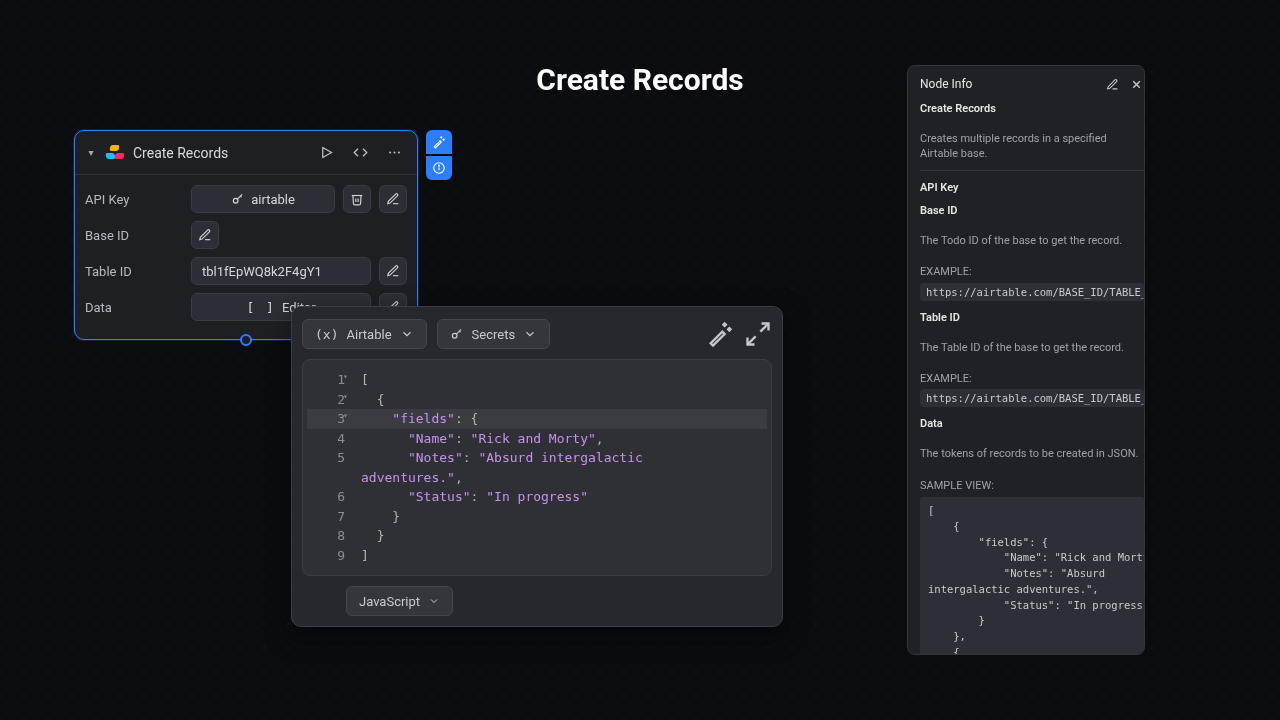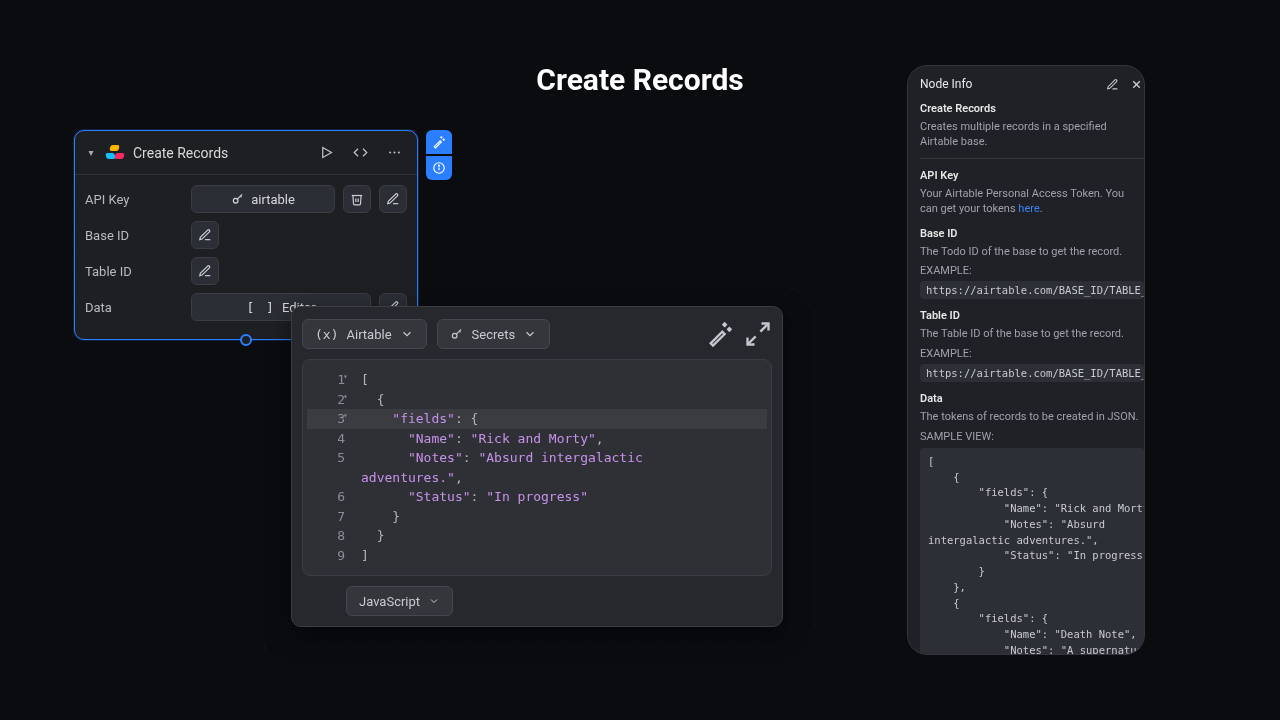--- a/index.html
+++ b/index.html
@@ -122,27 +122,27 @@
   .tk-str { color:#c792ea; }
   .tk-punc { color:#b4b4b4; }
   .ed-footer { margin-top:10px;margin-left:44px; }
   .lang-select {
     display:inline-flex; align-items:center; gap:8px; background:#34363c; border:1px solid #44474e;
     border-radius:6px; padding:0 12px; height:30px; font-size:13px; color:#c8cad0; cursor:pointer;
   }
   
   .info {
     position:absolute; top:65px; right:135px; width:238px; background:#1f2126;
-    border:1px solid #34363c; border-radius:20px; padding:10px 0 14px 12px;
+    border:1px solid #34363c; border-radius:8px; padding:10px 0 14px 12px;
     font-size:11px; color:#b5b9c1; max-height:590px; overflow:hidden;
   }
   .info-header { display:flex; align-items:center; gap:8px; margin-bottom:8px; }
   .info-title { flex:1; color:#e8e8e8; font-size:12px; }
   .info-sec-title { color:#e6e6e6; font-weight:600; margin-top:10px; font-size:11px; }
-  .info-text { color:#9ea2ab; line-height:1.4; margin-top:4px; }
+  .info-text { color:#9ea2ab; line-height:1.4; margin-top:16px; }
   .info-text a { color:#3b82f6; text-decoration:none; }
   .info-code-inline {
     display:block; background:#2c2f35; border-radius:4px; padding:3px 6px; margin-top:3px;
     font-family: ui-monospace, Menlo, Consolas, monospace; font-size:10.5px; color:#c8cad0;
     white-space:nowrap; overflow:hidden;
   }
   .info-code-block {
     background:#2c2f35; border-radius:4px; padding:6px 8px; margin-top:4px;
     font-family: ui-monospace, Menlo, Consolas, monospace; font-size:10.5px; color:#c8cad0;
     white-space:pre; line-height:1.5; overflow:hidden;
@@ -213,20 +213,23 @@
       <div class="row-label">Base ID</div>
       <div class="icon-btn">
         <svg viewBox="0 0 24 24" fill="none" stroke="currentColor" stroke-width="2">
             <path d="M12 20h9"></path>
             <path d="M16.5 3.5a2.1 2.1 0 1 1 3 3L7 19l-4 1 1-4 12.5-12.5z"></path>
           </svg>
       </div>
     </div>
     <div class="row">
       <div class="row-label">Table ID</div>
+      <div class="row-value left">
+        <span>tbl1fEpWQ8k2F4gY1</span>
+      </div>
       <div class="icon-btn">
         <svg viewBox="0 0 24 24" fill="none" stroke="currentColor" stroke-width="2">
             <path d="M12 20h9"></path>
             <path d="M16.5 3.5a2.1 2.1 0 1 1 3 3L7 19l-4 1 1-4 12.5-12.5z"></path>
           </svg>
       </div>
     </div>
     <div class="row">
       <div class="row-label">Data</div>
       <div class="row-value">
@@ -361,23 +364,20 @@
           <line x1="6" y1="6" x2="18" y2="18"></line>
         </svg>
     </div>
   </div>
 
   <div class="info-sec-title">Create Records</div>
   <div class="info-text">Creates multiple records in a specified Airtable base.</div>
   <hr class="hr">
 
   <div class="info-sec-title">API Key</div>
-  <div class="info-text">
-    <span>Your Airtable Personal Access Token. You can get your tokens </span><a href="#">here</a>.
-  </div>
 
   <div class="info-sec-title">Base ID</div>
   <div class="info-text">The Todo ID of the base to get the record.</div>
   <div class="info-text">EXAMPLE:</div>
   <span class="info-code-inline">https://airtable.com/BASE_ID/TABLE_ID/VIEW</span>
 
   <div class="info-sec-title">Table ID</div>
   <div class="info-text">The Table ID of the base to get the record.</div>
   <div class="info-text">EXAMPLE:</div>
   <span class="info-code-inline">https://airtable.com/BASE_ID/TABLE_ID/VIEW</span>

